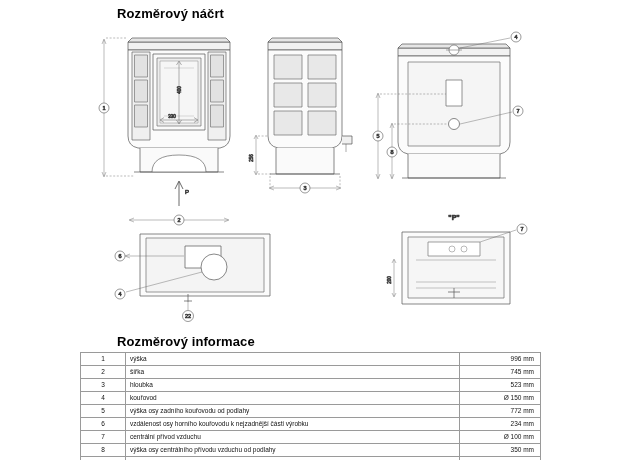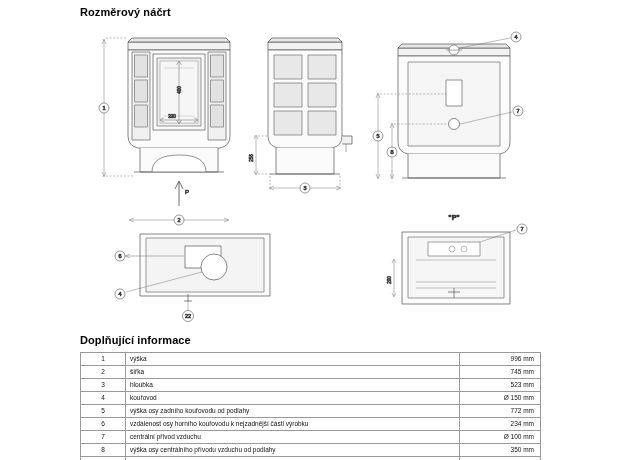--- a/index.html
+++ b/index.html
@@ -15,24 +15,25 @@
     overflow: hidden;
     position: relative;
   }
   .page {
     position: relative;
     width: 624px;
     height: 460px;
   }
   .heading {
     position: absolute;
-    font-size: 11px;
+    font-size: 13px;
     font-weight: bold;
     color: #000;
     letter-spacing: 0.1px;
+    margin-left: 37px;
   }
   #h-draw { left: 80px; top: 6px; }
   #h-info { left: 80px; top: 334px; }
 
   
   .draw-area {
     position: absolute;
     left: 80px;
     top: 24px;
     width: 500px;
@@ -290,21 +291,21 @@
             <path d="M400 218 L436 206"></path>
           </g>
           <circle cx="442" cy="205" r="5" fill="#ffffff" stroke="#555" stroke-width="0.6"></circle>
           <text x="442" y="207" font-family="Liberation Sans, sans-serif" font-size="5.5" fill="#222" text-anchor="middle">7</text>
         </g>
 
       </g>
     </svg>
   </div>
 
-  <div class="heading" id="h-info">Doplňující informace</div>
+  <div class="heading" id="h-info">Rozměrový informace</div>
 
   <table class="info-table">
     <tbody>
       <tr>
         <td class="num">1</td>
         <td class="desc">výška</td>
         <td class="val">996 mm</td>
       </tr>
       <tr>
         <td class="num">2</td>

